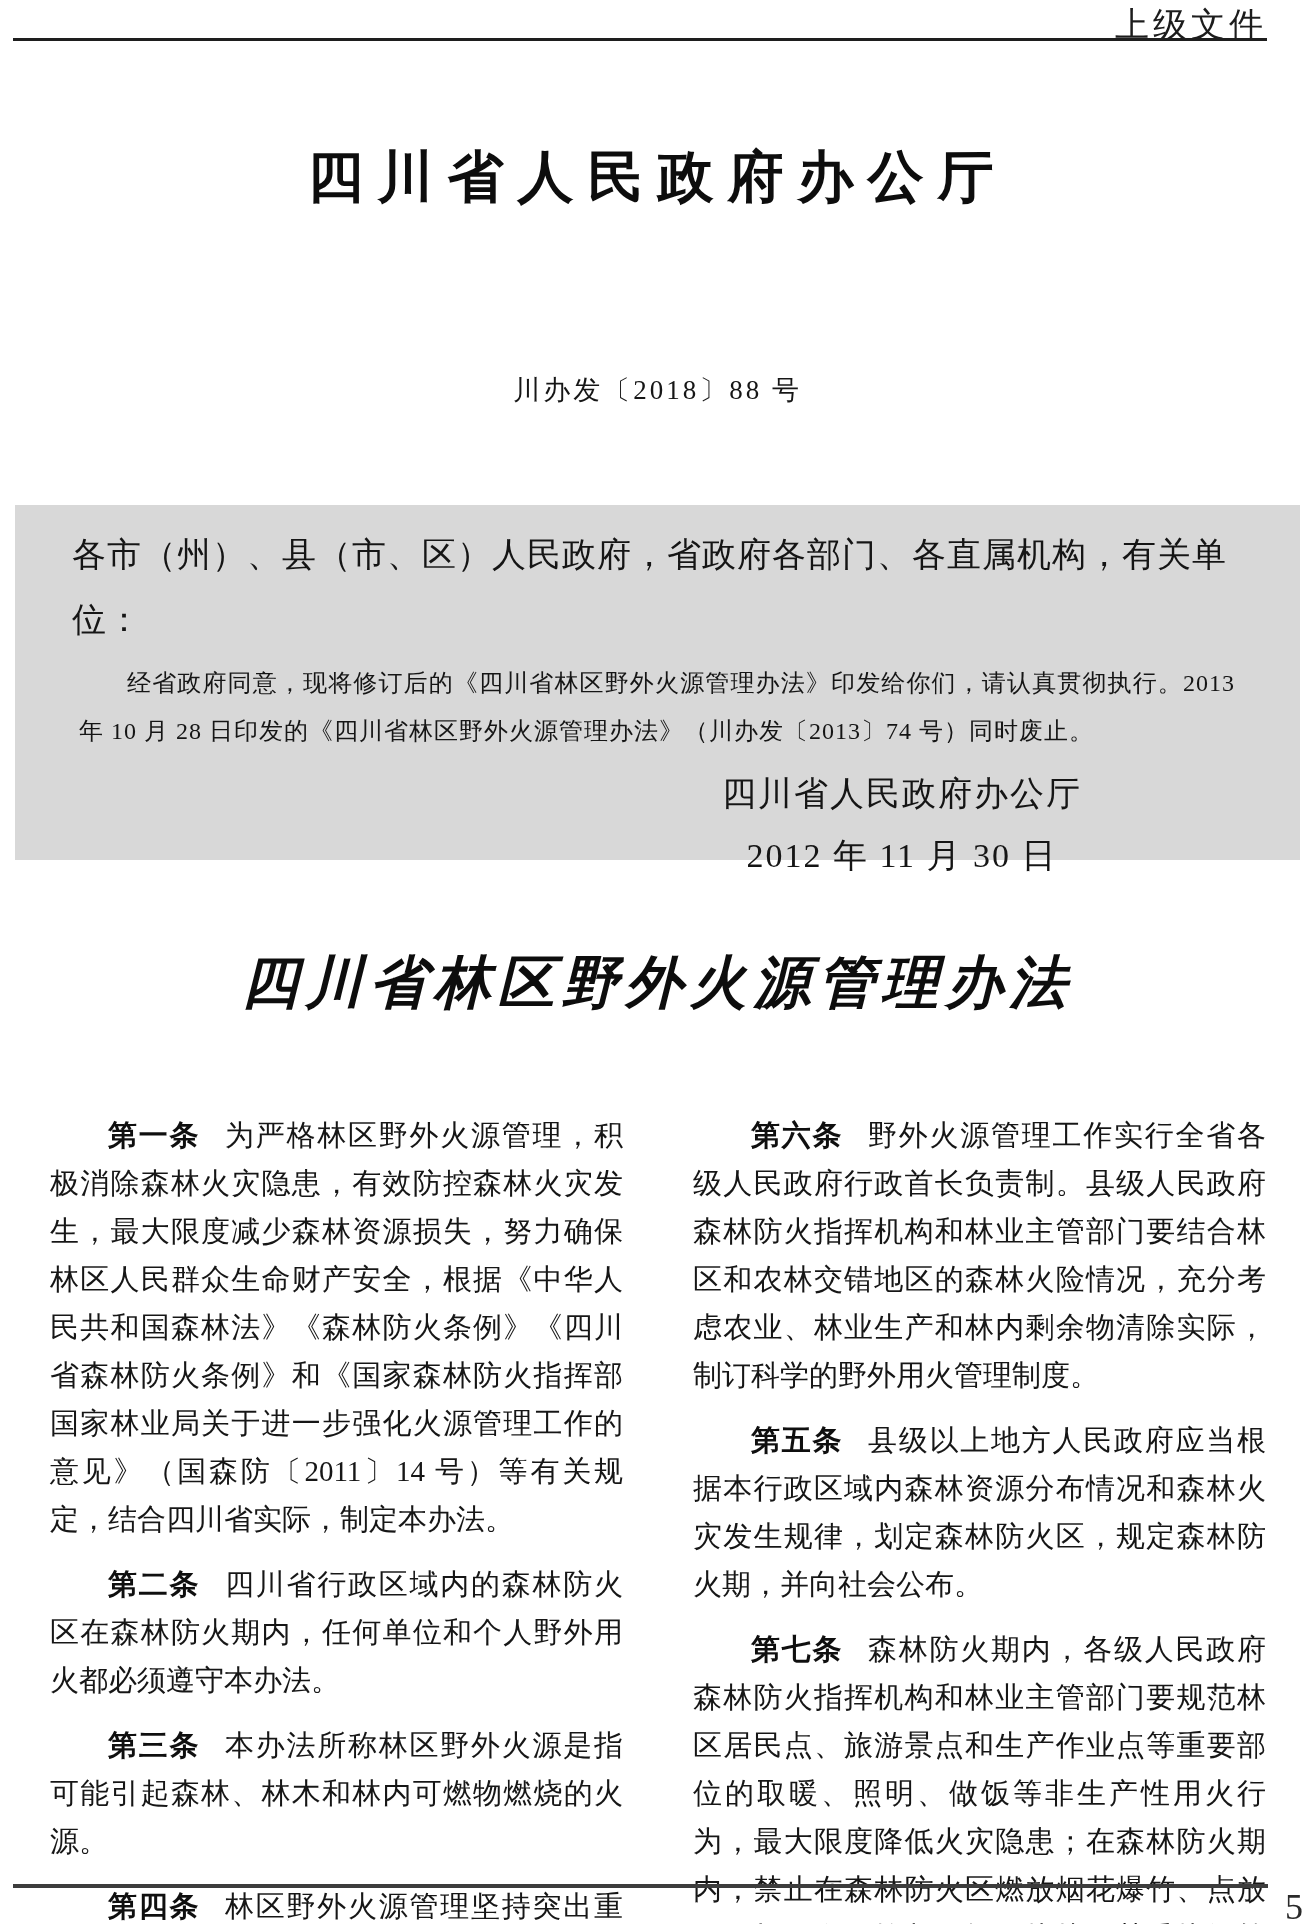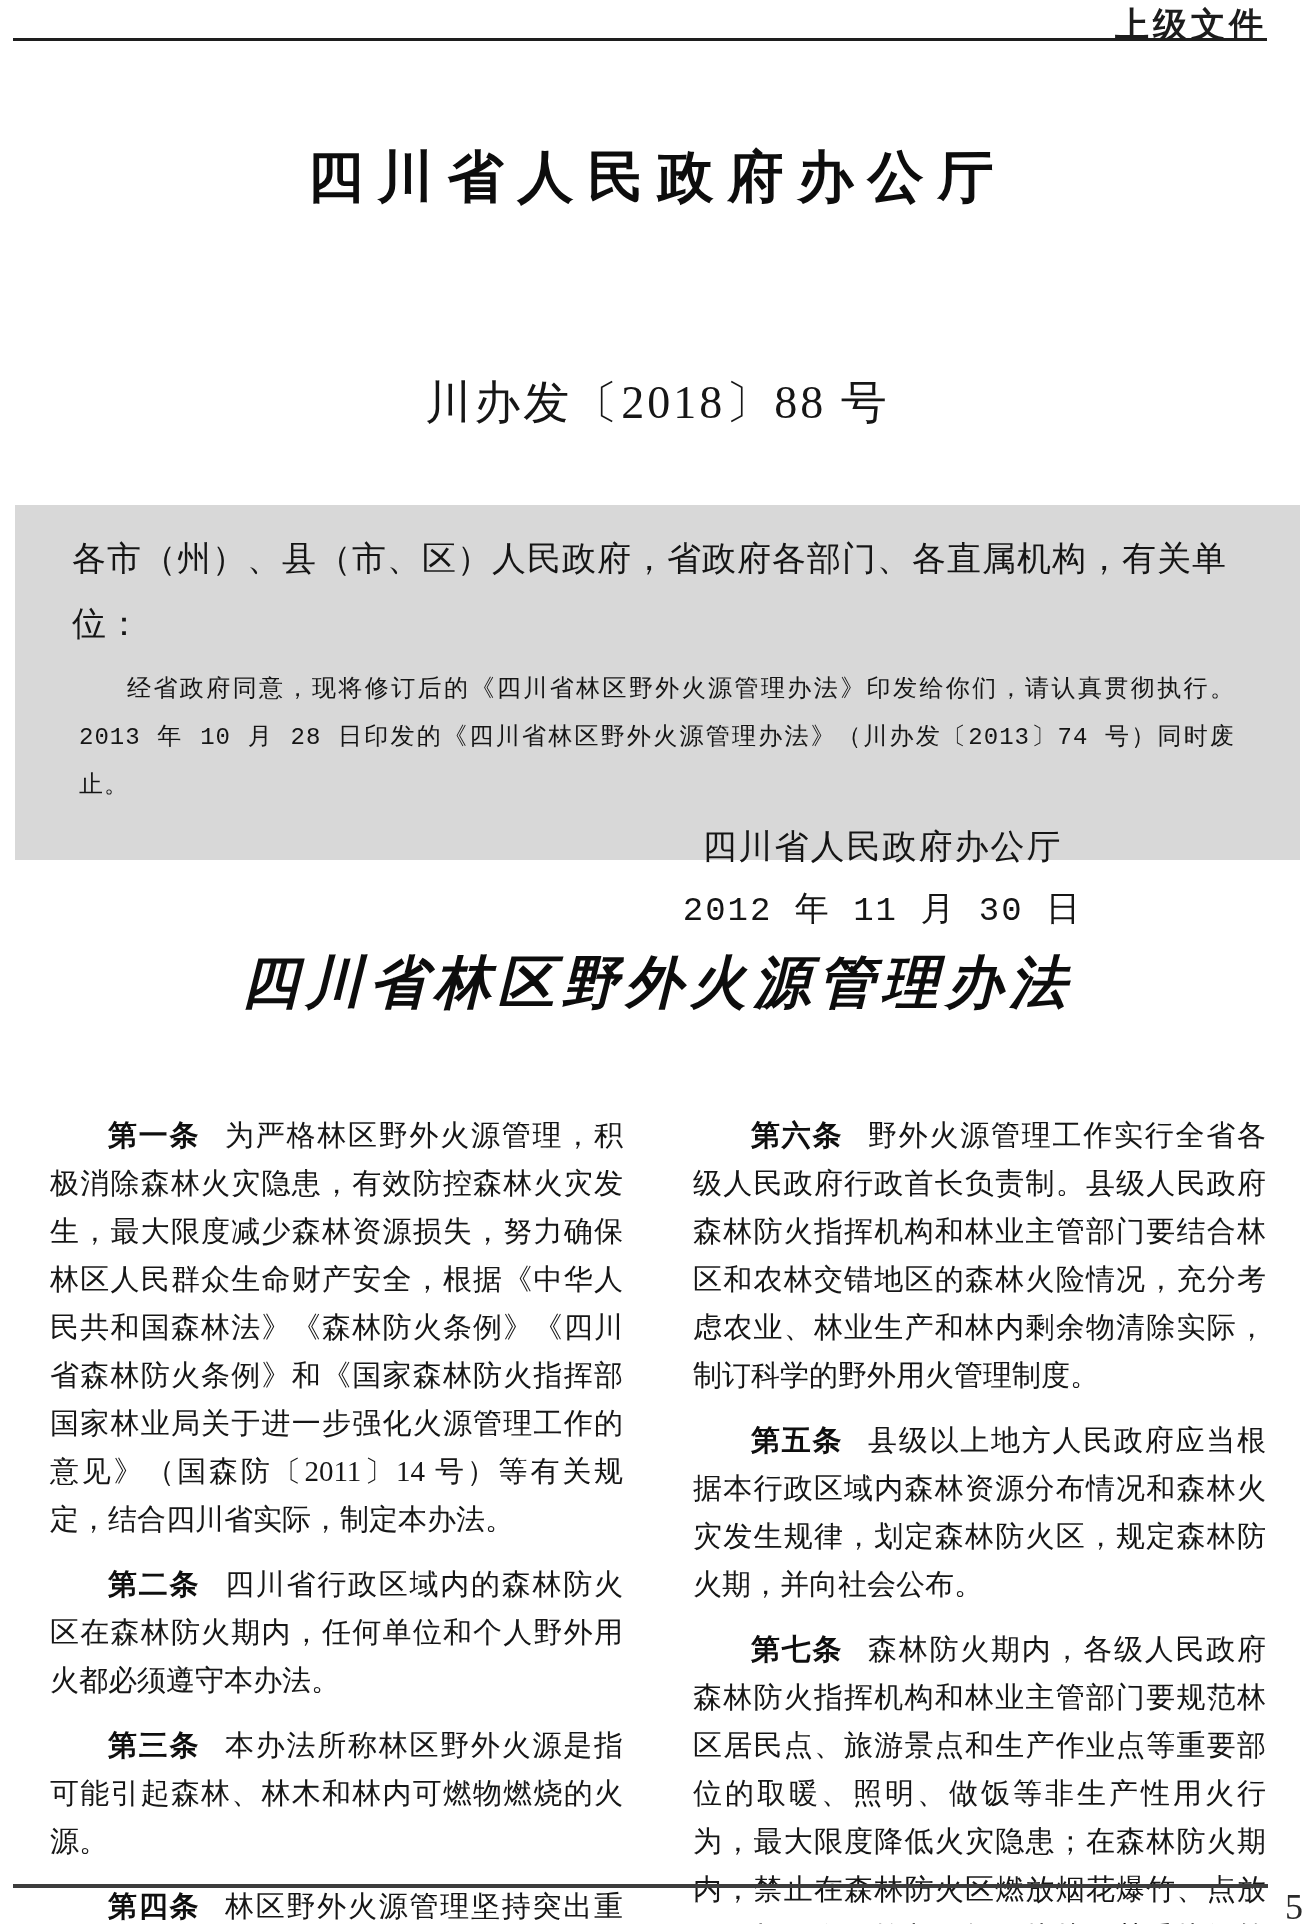--- a/index.html
+++ b/index.html
@@ -12,21 +12,21 @@
     font-family: "Liberation Serif", serif;
     overflow: hidden;
   }
 
   
   .header-label {
     position: absolute;
     top: 2px;
     right: 48px;
     font-family: "Liberation Sans", sans-serif;
-    font-weight: bold;
+    font-weight: normal;
     font-size: 34px;
     letter-spacing: 4px;
     color: #1c1c1c;
   }
   .header-rule {
     position: absolute;
     top: 38px;
     left: 13px;
     width: 1254px;
     height: 3px;
@@ -52,36 +52,35 @@
     font-size: 56px;
     font-weight: bold;
     letter-spacing: 5px;
     color: #0d0d0d;
   }
   .docnum {
     position: absolute;
     top: 372px;
     left: 0; right: 0;
     text-align: center;
-    font-size: 46px;
+    font-size: 27px;
     letter-spacing: 3px;
     color: #161616;
   }
 
   
   .notice-box {
     position: absolute;
     top: 505px;
     left: 15px;
     width: 1285px;
     height: 355px;
     background: #d8d8d8;
     box-sizing: border-box;
-    padding: 24px 58px 0 57px;
-    font-family: Liberation Mono, monospace;
+    padding: 17px 58px 0 57px;
   }
   .salutation {
     margin: 0;
     font-size: 34px;
     line-height: 65px;
     letter-spacing: 1px;
   }
   .notice-body {
     margin: 7px;
     font-size: 24px;

